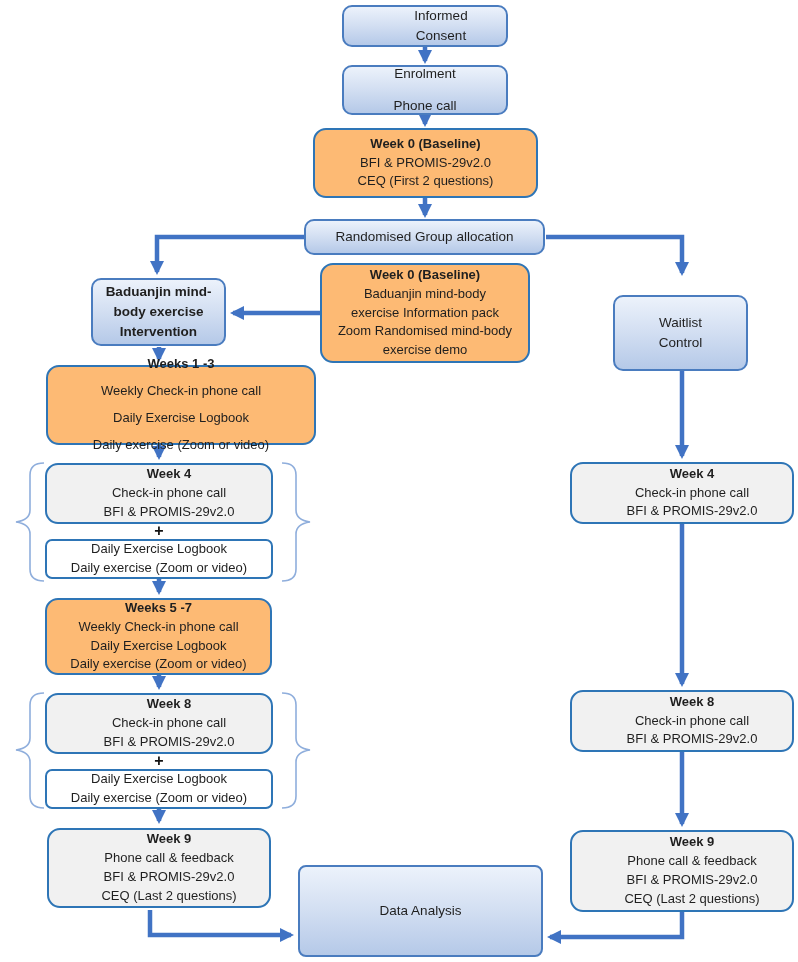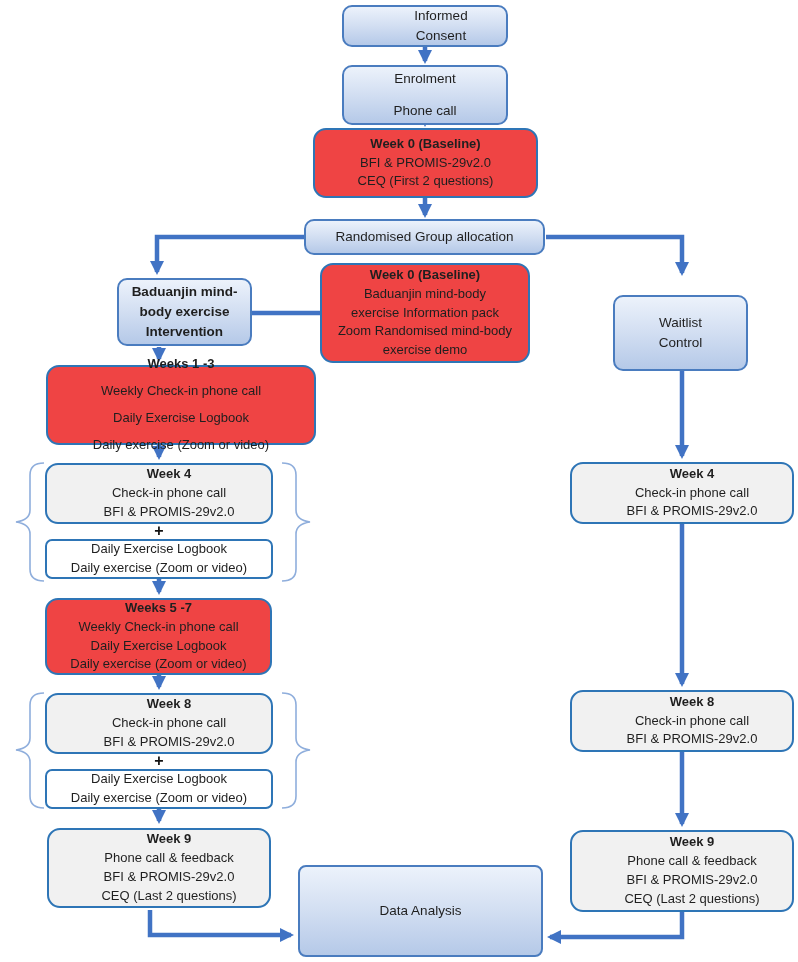--- a/index.html
+++ b/index.html
@@ -23,37 +23,37 @@
     font-size: 13px;
     line-height: 1.46;
   }
   .grad {
     background: linear-gradient(to bottom, #ecf2fb 0%, #d3dff2 48%, #b5c9e8 100%);
     border: 2px solid #4a7cbf;
     border-radius: 10px;
     font-size: 13.5px;
   }
   .whitebox {
-    background: #ef4444;
+    background: #fdba74;
     border: 2px solid #2e75b6;
     border-radius: 13px;
   }
   .greybox {
     background: #f1f1f1;
     border: 2px solid #2e75b6;
     border-radius: 13px;
     padding-left: 20px;
   }
   .smallbox {
     background: #ffffff;
     border: 2px solid #2e75b6;
     border-radius: 7px;
   }
   .title { font-weight: bold; }
-  .boldtext { font-weight: bold; margin-left: 26px; }
+  .boldtext { font-weight: bold; }
   .plus {
     position: absolute;
     font-weight: bold;
     font-size: 16px;
     color: #111;
     width: 20px;
     text-align: center;
   }
   #wires {
     position: absolute;
@@ -97,21 +97,21 @@
       <path d="M44,693 Q30,693 30,705 L30,738 Q30,748 16,750 Q30,752 30,762 L30,796 Q30,808 44,808"></path>
       <path d="M282,693 Q296,693 296,705 L296,738 Q296,748 310,750 Q296,752 296,762 L296,796 Q296,808 282,808"></path>
     </g>
   </svg>
 
   <div class="box grad" style="left:342px; top:5px; width:166px; height:42px;padding-left:32px;">
     <div>Informed</div>
     <div>Consent</div>
   </div>
 
-  <div class="box grad" style="left:342px; top:65px; width:166px; height:60px;gap:12px;">
+  <div class="box grad" style="left:342px; top:65px; width:166px; height:50px;gap:12px;">
     <div>Enrolment</div>
     <div>Phone call</div>
   </div>
 
   <div class="box whitebox" style="left:313px; top:128px; width:225px; height:70px;">
     <div class="title">Week 0 (Baseline)</div>
     <div>BFI &amp; PROMIS-29v2.0</div>
     <div>CEQ (First 2 questions)</div>
   </div>
 

